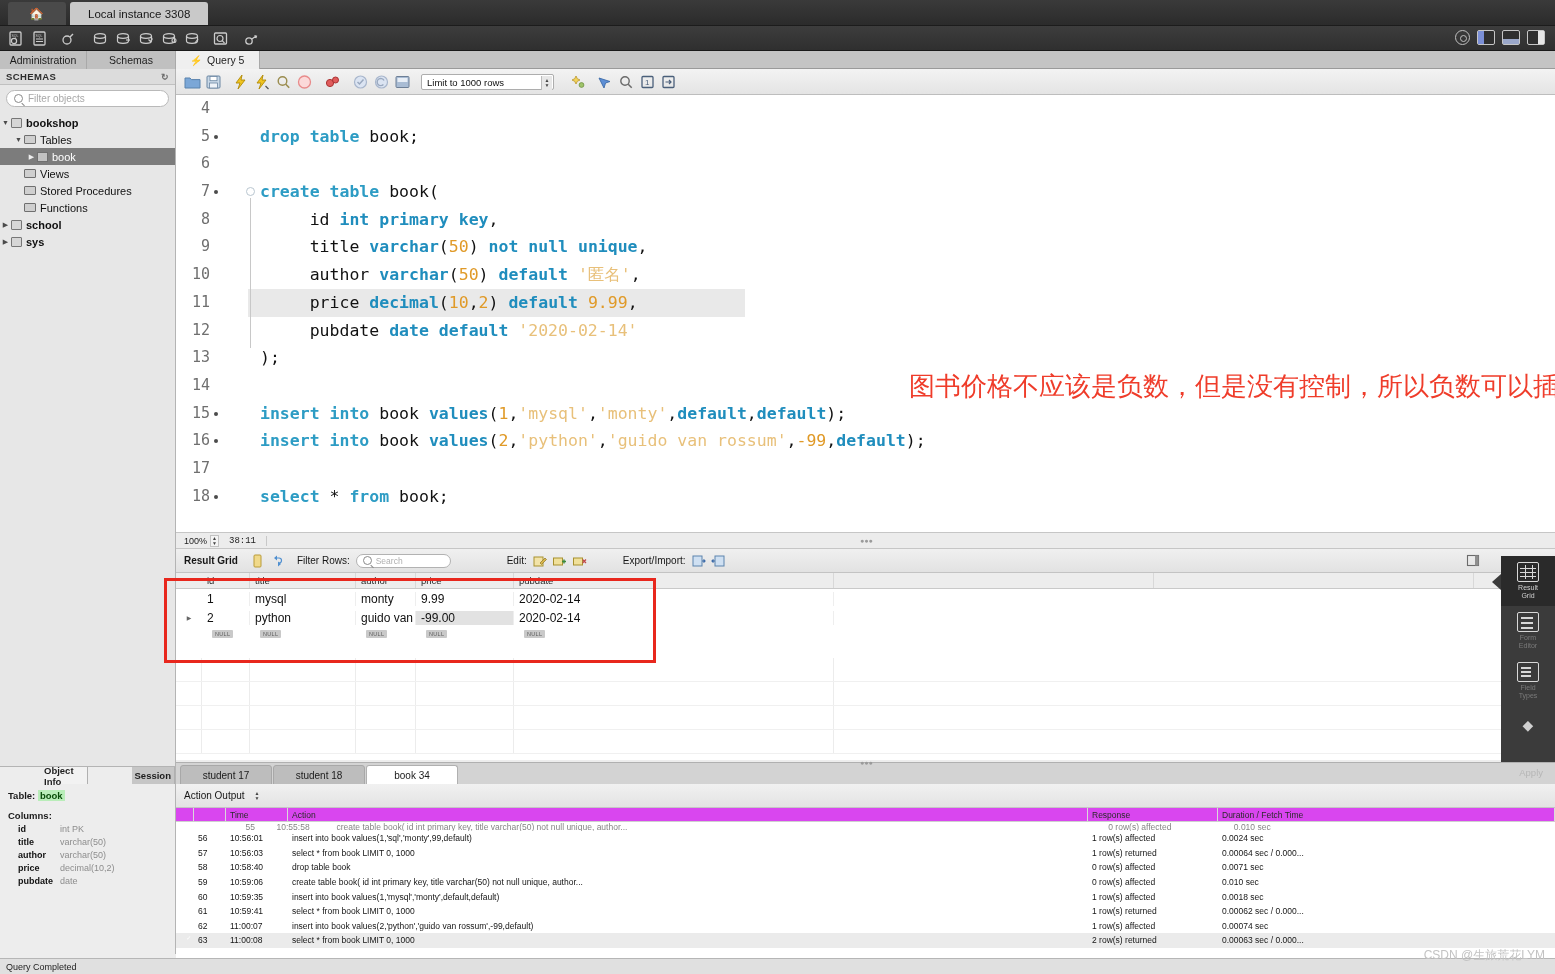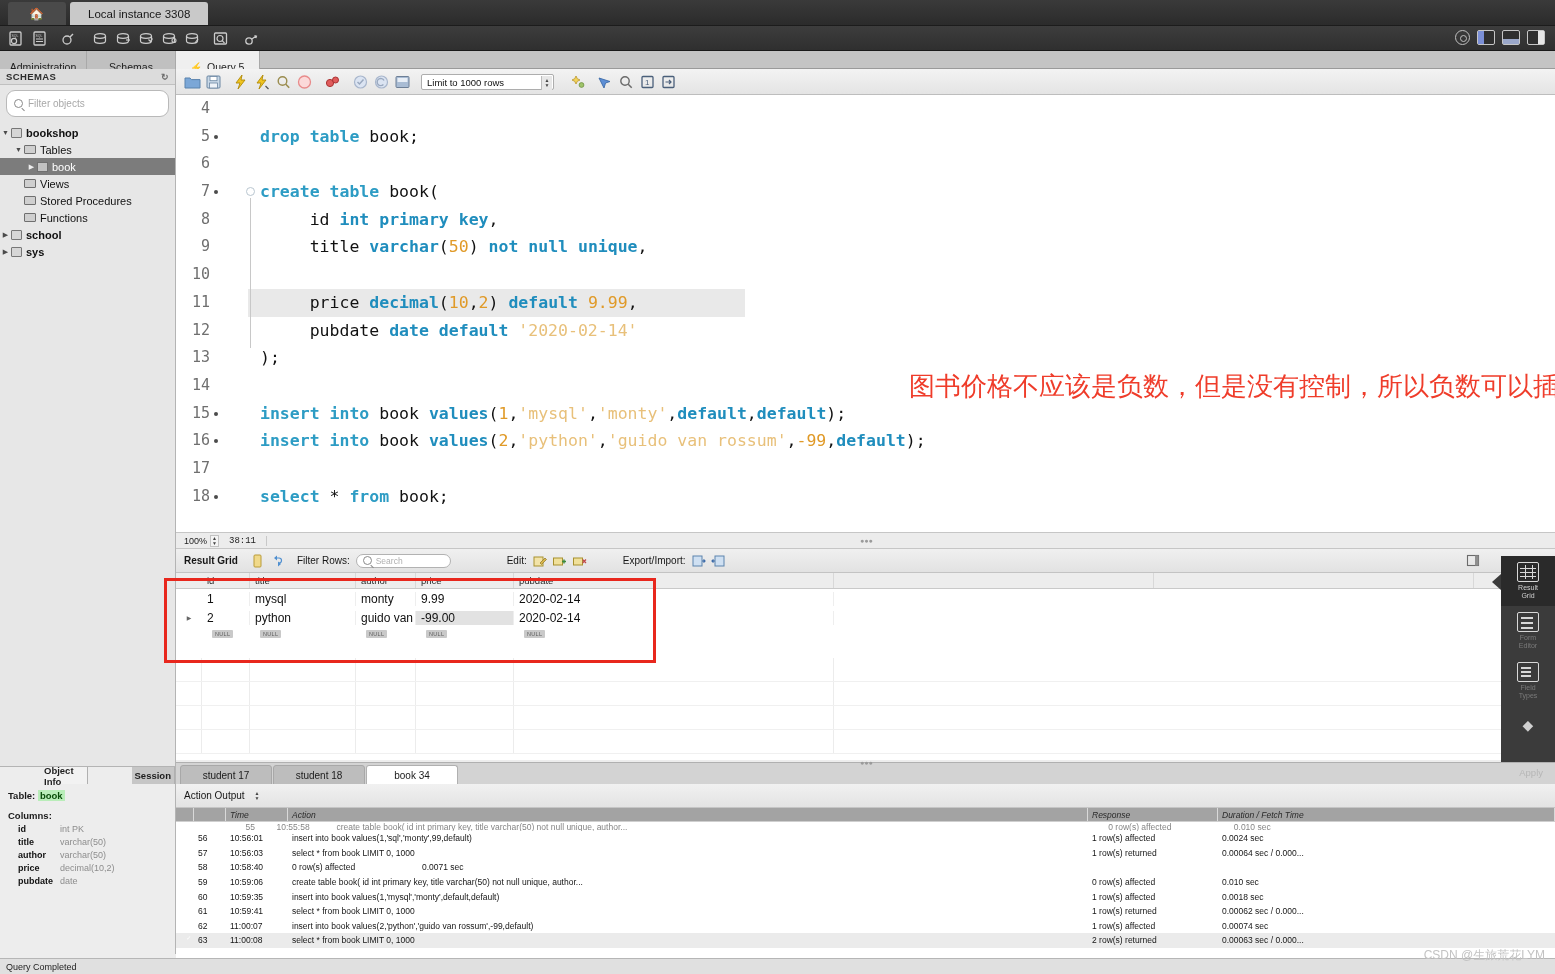--- a/index.html
+++ b/index.html
@@ -47,41 +47,41 @@
   .wb-right i{ right:0; top:0; bottom:0; width:6px; background:#e6e6e6;}
   .gearbtn{ width:15px;height:15px;border-radius:50%;border:1.5px solid #c0c0c0; position:relative;}
   .gearbtn::after{ content:""; position:absolute; left:4px; top:4px; width:5px;height:5px;border-radius:50%;border:1.3px solid #c0c0c0;}
 
   
   .tabstrip{
     position:absolute; left:0; top:51px; width:1555px; height:18px;
     background:#c4c4c4; border-bottom:1px solid #9a9a9a;
   }
   .ttab{
-    position:absolute; top:0; height:32px; display:flex; align-items:center;
+    position:absolute; top:0; height:18px; display:flex; align-items:center;
     justify-content:center; font-size:10.5px; color:#1c1c1c;
     border-right:1px solid #a9a9a9;
   }
   .ttab.inactive{ background:#c0c0c0; }
   .ttab.active{ background:#efefef; }
   .bolt{ color:#3b3b3b; font-size:10px; margin-right:4px; }
 
   
   .sidebar{
     position:absolute; left:0; top:69px; width:176px; height:697px;
     background:#e7e7e7; border-right:1px solid #b4b4b4;
   }
   .sb-head{
     height:16px; background:#dcdcdc; border-bottom:1px solid #c0c0c0;
     display:flex; align-items:center; padding:0 6px;
     font-size:9.5px; font-weight:bold; letter-spacing:.4px; color:#2c2c2c;
   }
   .sb-refresh{ margin-left:auto; font-size:9px; color:#6a6a6a; }
   .sb-filter{
-    margin:5px 6px; height:27px; background:#fff; border:1px solid #b9b9b9;
+    margin:5px 6px; height:17px; background:#fff; border:1px solid #b9b9b9;
     border-radius:9px; display:flex; align-items:center; padding:0 7px; gap:5px;
   }
   .sb-filter span.ph{ font-size:10px; color:#a8a8a8; }
   .magn{ width:9px;height:9px;border:1.3px solid #8a8a8a;border-radius:50%; position:relative; flex:none;}
   .magn::after{ content:""; position:absolute; right:-3px; bottom:-3px; width:4px;height:1.3px;background:#8a8a8a; transform:rotate(45deg);}
   .tree{ padding-top:2px; }
   .trow{ height:17px; display:flex; align-items:center; font-size:11px; color:#101010; padding-right:4px; }
   .trow.sel{ background:#7c7c7c; color:#fff; }
   .tw{ width:11px; text-align:center; font-size:7px; color:#4b4b4b; flex:none;}
   .trow.sel .tw{ color:#eee; }
@@ -244,21 +244,21 @@
     background:linear-gradient(#f1f1f1,#e3e3e3); border-bottom:1px solid #c5c5c5;
     display:flex; align-items:center;
   }
   .ao-lbl{ font-size:10px; margin-left:8px; color:#161616; }
   .ao-spin{ margin-left:8px; width:9px;height:13px; display:flex;flex-direction:column;
     align-items:center;justify-content:center;font-size:5px;line-height:5px;color:#444;}
   .aolist{
     position:absolute; left:176px; top:808px; width:1379px; height:150px;
     background:#fff; overflow:hidden;
   }
-  .ao-hdr{ display:flex; height:14px; background:#a3a3a3; border-bottom:1px solid #cfcfcf;font-style:italic; }
+  .ao-hdr{ display:flex; height:14px; background:#d946ef; border-bottom:1px solid #cfcfcf; }
   .ao-hdr div{ font-size:8.5px; color:#2a2a2a; padding-left:4px; border-right:1px solid #d9d9d9;
     display:flex; align-items:center; }
   .ao-row{ display:flex; height:14.6px; align-items:center; font-size:8.5px; color:#151515; }
   .ao-row.cur{ background:#ebebeb; }
   .ao-row div{ padding-left:4px; overflow:hidden; white-space:nowrap; text-overflow:ellipsis; }
   .okdot{ width:8px;height:8px;border-radius:50%;background:#2fa82f; margin-left:5px; position:relative; flex:none;}
   .okdot::after{ content:"✓"; position:absolute; left:1.3px; top:-1.5px; font-size:6px; color:#fff; }
 
   
   .statusbar{
@@ -548,21 +548,21 @@
   </div>
 
   <div class="editor">
     <div id="codelines">
         <div class="ln"><span class="lnum">4</span><span style="position: absolute; left: 84px;"></span></div>
         <div class="ln"><span class="lnum">5</span><span class="dot"></span><span style="position: absolute; left: 84px;"><span class="kw">drop</span><span class="punc"> </span><span class="kw">table</span><span class="id"> book;</span></span></div>
         <div class="ln"><span class="lnum">6</span><span style="position: absolute; left: 84px;"></span></div>
         <div class="ln"><span class="lnum">7</span><span class="dot"></span><span class="marker"></span><span style="position: absolute; left: 84px;"><span class="kw">create</span><span class="punc"> </span><span class="kw">table</span><span class="id"> book(</span></span></div>
         <div class="ln"><span class="lnum">8</span><span style="position: absolute; left: 84px;"><span class="id">     id </span><span class="kw2">int</span><span class="punc"> </span><span class="kw2">primary</span><span class="punc"> </span><span class="kw2">key</span><span class="punc">,</span></span></div>
         <div class="ln"><span class="lnum">9</span><span style="position: absolute; left: 84px;"><span class="id">     title </span><span class="kw2">varchar</span><span class="punc">(</span><span class="num">50</span><span class="punc">) </span><span class="kw2">not</span><span class="punc"> </span><span class="kw2">null</span><span class="punc"> </span><span class="kw2">unique</span><span class="punc">,</span></span></div>
-        <div class="ln"><span class="lnum">10</span></div>
+        <div class="ln"><span class="lnum">10</span><span style="position: absolute; left: 84px;"><span class="id">     author </span><span class="kw2">varchar</span><span class="punc">(</span><span class="num">50</span><span class="punc">) </span><span class="kw2">default</span><span class="punc"> </span><span class="str">'匿名'</span><span class="punc">,</span></span></div>
         <div class="ln"><div class="hl-line" style="left: 72px; right: 810px;"></div><span class="lnum">11</span><span style="position: absolute; left: 84px;"><span class="id">     price </span><span class="kw2">decimal</span><span class="punc">(</span><span class="num">10</span><span class="punc">,</span><span class="num">2</span><span class="punc">) </span><span class="kw2">default</span><span class="punc"> </span><span class="num">9.99</span><span class="punc">,</span></span></div>
         <div class="ln"><span class="lnum">12</span><span style="position: absolute; left: 84px;"><span class="id">     pubdate </span><span class="kw2">date</span><span class="punc"> </span><span class="kw2">default</span><span class="punc"> </span><span class="str">'2020-02-14'</span></span></div>
         <div class="ln"><span class="lnum">13</span><span style="position: absolute; left: 84px;"><span class="id">);</span></span></div>
         <div class="ln"><span class="lnum">14</span><span style="position: absolute; left: 84px;"></span></div>
         <div class="ln"><span class="lnum">15</span><span class="dot"></span><span style="position: absolute; left: 84px;"><span class="kw">insert</span><span class="punc"> </span><span class="kw">into</span><span class="id"> book </span><span class="kw2">values</span><span class="punc">(</span><span class="num">1</span><span class="punc">,</span><span class="str">'mysql'</span><span class="punc">,</span><span class="str">'monty'</span><span class="punc">,</span><span class="kw2">default</span><span class="punc">,</span><span class="kw2">default</span><span class="punc">);</span></span></div>
         <div class="ln"><span class="lnum">16</span><span class="dot"></span><span style="position: absolute; left: 84px;"><span class="kw">insert</span><span class="punc"> </span><span class="kw">into</span><span class="id"> book </span><span class="kw2">values</span><span class="punc">(</span><span class="num">2</span><span class="punc">,</span><span class="str">'python'</span><span class="punc">,</span><span class="str">'guido van rossum'</span><span class="punc">,</span><span class="num">-99</span><span class="punc">,</span><span class="kw2">default</span><span class="punc">);</span></span></div>
         <div class="ln"><span class="lnum">17</span><span style="position: absolute; left: 84px;"></span></div>
         <div class="ln"><span class="lnum">18</span><span class="dot"></span><span style="position: absolute; left: 84px;"><span class="kw">select</span><span class="punc"> </span><span class="id">*</span><span class="punc"> </span><span class="kw">from</span><span class="id"> book;</span></span></div>
         <div class="foldline" style="top: 103.1px; height: 149.58px;"></div>
       </div>
@@ -773,20 +773,21 @@
           <div style="width: 32px;">57</div>
           <div style="width: 62px;">10:56:03</div>
           <div style="width: 800px;">select * from book LIMIT 0, 1000</div>
           <div style="width: 130px;">1 row(s) returned</div>
           <div style="width: 337px;">0.00064 sec / 0.000...</div>
         </div>
         <div class="ao-row">
           <div style="width: 18px;"><span class="okdot"></span></div>
           <div style="width: 32px;">58</div>
           <div style="width: 62px;">10:58:40</div>
+          <div style="width: 800px;">drop table book</div>
           <div style="width: 130px;">0 row(s) affected</div>
           <div style="width: 337px;">0.0071 sec</div>
         </div>
         <div class="ao-row">
           <div style="width: 18px;"><span class="okdot"></span></div>
           <div style="width: 32px;">59</div>
           <div style="width: 62px;">10:59:06</div>
           <div style="width: 800px;">create table book(  id int primary key,    title varchar(50) not null unique,     author...</div>
           <div style="width: 130px;">0 row(s) affected</div>
           <div style="width: 337px;">0.010 sec</div>

